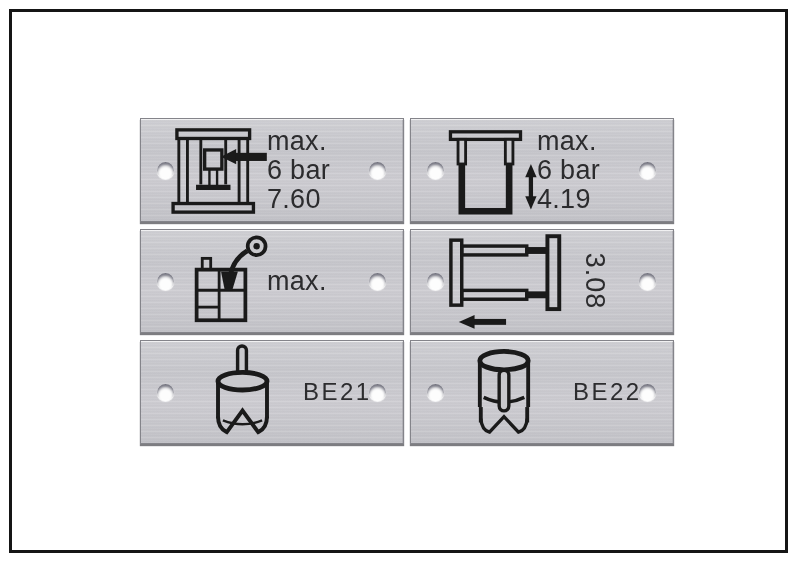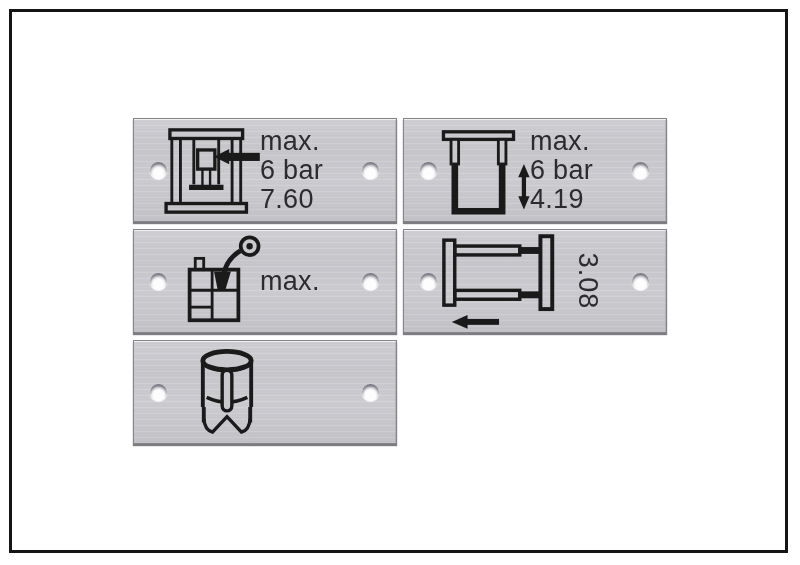--- a/index.html
+++ b/index.html
@@ -5,21 +5,21 @@
   html,body{margin:0;padding:0;background:#ffffff;}
   .stage{
     position:relative;width:800px;height:565px;background:#ffffff;overflow:hidden;
     font-family:"Liberation Sans",sans-serif;
   }
   .frame{
     position:absolute;left:9px;top:9px;width:779px;height:544px;
     box-sizing:border-box;border:3px solid #151515;background:#ffffff;
   }
   .board{
-    position:absolute;left:133px;top:118px;
+    position:absolute;left:140px;top:118px;
     display:grid;grid-template-columns:264px 264px;grid-auto-rows:104px;
     column-gap:6px;row-gap:7px;
   }
   .plate{
     position:relative;box-sizing:border-box;
     background:
       repeating-linear-gradient(180deg,
         rgba(255,255,255,0.10) 0px, rgba(255,255,255,0.10) 1px,
         rgba(118,118,128,0.10) 2px, rgba(214,214,220,0.08) 3px,
         rgba(125,125,135,0.08) 5px, rgba(255,255,255,0.07) 6px),
@@ -148,32 +148,48 @@
           <line x1="83" y1="61.5" x2="104" y2="61.5" stroke-width="7"></line>
         </g>
         <g fill="#1a1a1a">
           <rect x="29" y="86" width="33" height="6"></rect>
           <polygon points="30,82 30,96 14,89"></polygon>
         </g>
       </svg>
       <div class="rotlabel">3.08</div>
     </div>
 
+    <div class="plate">
+      <span class="hole hole-l"></span>
+      <span class="hole hole-r"></span>
+      <svg class="icon" style="left:72px;top:3px;" width="59" height="96" viewBox="0 0 60 98">
+        <g fill="none" stroke="#1a1a1a">
+          <rect x="25" y="2" width="9" height="34" rx="4.5" stroke-width="3.5" fill="#c9c9cd"></rect>
+          <ellipse cx="30" cy="38" rx="25" ry="9" stroke-width="5" fill="#c9c9cd"></ellipse>
+          <line x1="5" y1="40" x2="5" y2="76" stroke-width="4"></line>
+          <line x1="55" y1="40" x2="55" y2="76" stroke-width="4"></line>
+          <path d="M10,78 Q30,86 50,78" stroke-width="2.5"></path>
+          <path d="M5,74 Q5,86 14,90 L30,68 L46,90 Q55,86 55,74" stroke-width="4"></path>
+        </g>
+      </svg>
+      <div class="belabel">BE21</div>
+    </div>
 
     <div class="plate">
       <span class="hole hole-l"></span>
       <span class="hole hole-r"></span>
       <svg class="icon" style="left:64px;top:6px;" width="58" height="93" viewBox="0 0 60 96">
         <g fill="none" stroke="#1a1a1a">
           <ellipse cx="30" cy="14" rx="25" ry="9.5" stroke-width="5" fill="#c9c9cd"></ellipse>
           <line x1="5" y1="16" x2="5" y2="62" stroke-width="4"></line>
           <line x1="55" y1="16" x2="55" y2="62" stroke-width="4"></line>
           <path d="M9,52 Q30,62 51,52" stroke-width="3.5"></path>
           <rect x="25" y="24" width="10" height="42" rx="5" stroke-width="3.5" fill="#c9c9cd"></rect>
           <line x1="6" y1="62" x2="6" y2="78" stroke-width="4"></line>
           <line x1="54" y1="62" x2="54" y2="78" stroke-width="4"></line>
           <path d="M6,74 Q7,86 15,88 L30,72 L45,88 Q53,86 54,74" stroke-width="3.5"></path>
         </g>
       </svg>
+      <div class="belabel">BE22</div>
     </div>
 
   </div>
 </div>
 
 </body></html>

